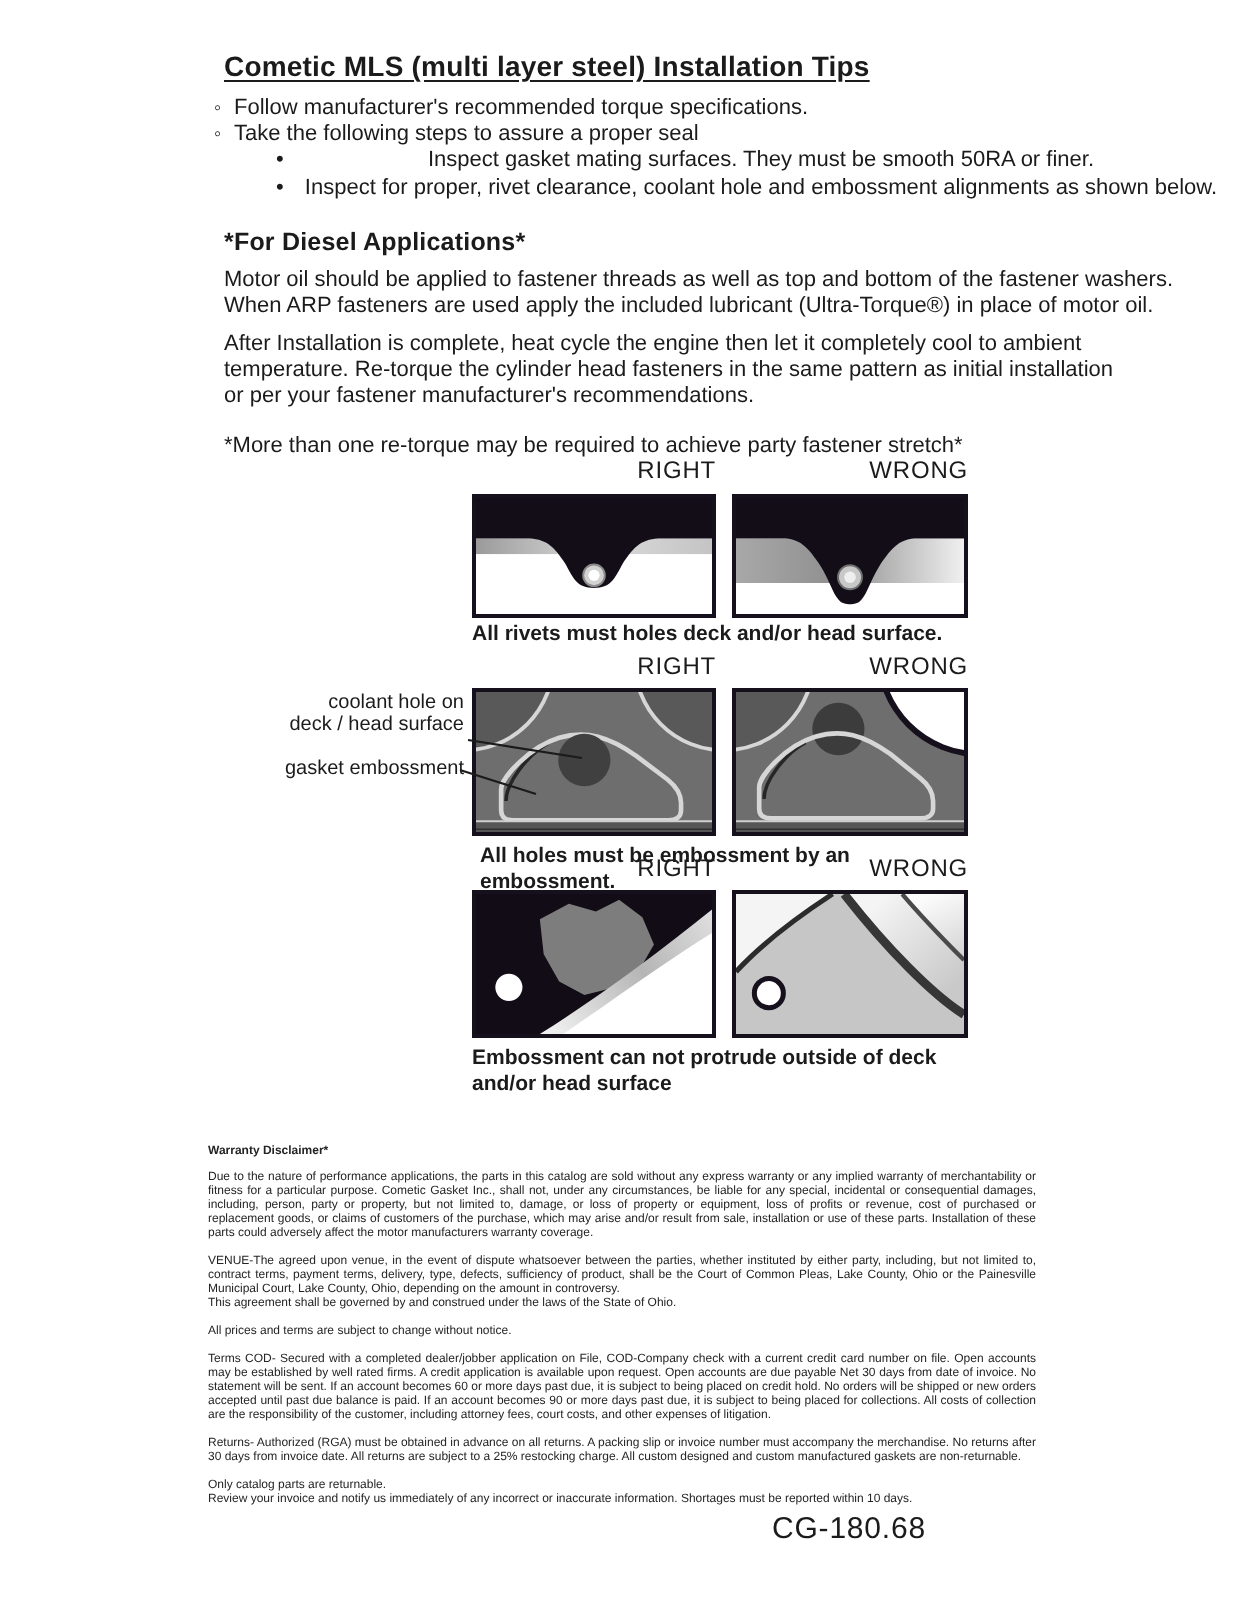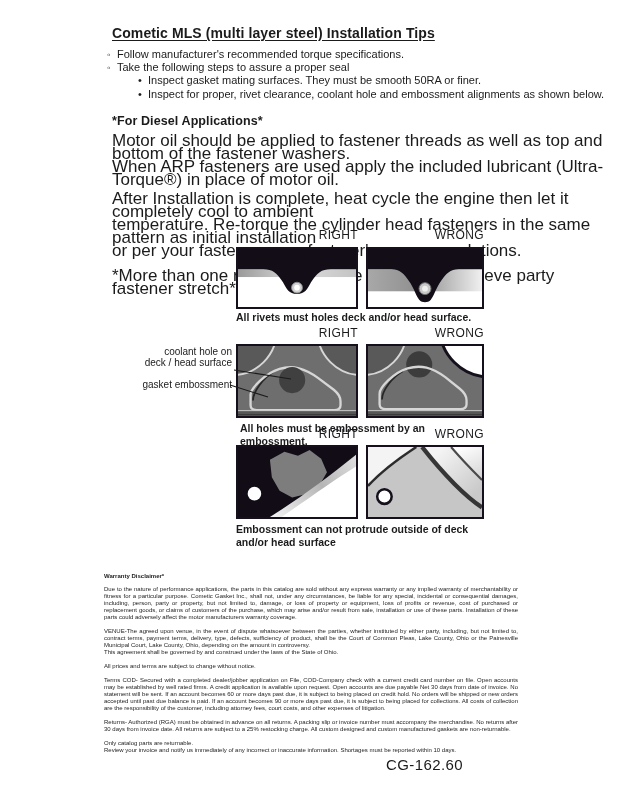--- a/index.html
+++ b/index.html
@@ -9,24 +9,24 @@
     margin:0 auto;
     padding-left:22px;
   }
   
   .header{position:absolute;left:107px;top:25px;width:506px;}
   .title{margin:0 0 0 5px;font-size:14px;font-weight:bold;
          text-decoration:underline;text-underline-offset:2px;letter-spacing:.1px;}
   ul.tips{margin:7px 0 0 0;padding:0;list-style:none;font-size:11px;line-height:13.2px;}
   ul.tips li{position:relative;padding-left:10px;}
   ul.tips li.lvl1::before{content:"◦";position:absolute;left:0;top:-0.5px;font-size:10px;}
-  ul.tips li.lvl2{margin-left:31px;}
+  ul.tips li.lvl2{margin-left:31px;text-align:center;}
   ul.tips li.lvl2::before{content:"•";position:absolute;left:0;top:0;}
   .diesel-heading{margin:13px 0 0 5px;font-size:12.5px;font-weight:bold;letter-spacing:.1px;}
-  .para{margin:6px 0 0 5px;font-size:17px;line-height:13px;white-space:pre-line;}
+  .para{margin:6px 0 0 5px;font-size:11px;line-height:13px;white-space:pre-line;}
   .para.note{margin-top:12px;}
   
   .diag-label{position:absolute;font-size:12px;letter-spacing:.4px;text-align:right;color:#1b1b1b;}
   .diag-box{position:absolute;border:2px solid #16101c;box-sizing:border-box;background:#fff;}
   .diag-box svg{position:absolute;left:0;top:0;width:100%;height:100%;display:block;}
   .caption{position:absolute;font-size:10.5px;font-weight:bold;line-height:12.5px;white-space:pre-line;}
   .annot{position:absolute;font-size:10px;line-height:11px;text-align:right;white-space:pre-line;}
   .overlay{position:absolute;left:0;top:0;pointer-events:none;}
   
   .disclaimer{position:absolute;left:104px;top:573px;width:414px;color:#242424;}
@@ -190,15 +190,15 @@
     <p>Due to the nature of performance applications, the parts in this catalog are sold without any express warranty or any implied warranty of merchantability or fitness for a particular purpose.  Cometic Gasket Inc., shall not, under any circumstances, be liable for any special, incidental or consequential damages, including, person, party or property, but not limited to, damage, or loss of property or equipment, loss of profits or revenue, cost of purchased or replacement goods, or claims of customers of the purchase, which may arise and/or result from sale, installation or use of these parts.  Installation of these parts could adversely affect the motor manufacturers warranty coverage.</p>
     <p>VENUE-The agreed upon venue, in the event of dispute whatsoever between the parties, whether instituted by either party, including, but not limited to, contract terms, payment terms, delivery, type, defects, sufficiency of product, shall be the Court of Common Pleas, Lake County, Ohio or the Painesville Municipal Court, Lake County, Ohio, depending on the amount in controversy.
 This agreement shall be governed by and construed under the laws of the State of Ohio.</p>
     <p>All prices and terms are subject to change without notice.</p>
     <p>Terms COD- Secured with a completed dealer/jobber application on File, COD-Company check with a current credit card number on file.  Open accounts may be established by well rated firms.  A credit application is available upon request.  Open accounts are due payable Net 30 days from date of invoice.  No statement will be sent.  If an account becomes 60 or more days past due, it is subject to being placed on credit hold.  No orders will be shipped or new orders accepted until past due balance is paid.  If an account becomes 90 or more days past due, it is subject to being placed for collections.  All costs of collection are the responsibility of the customer, including attorney fees, court costs, and other expenses of litigation.</p>
     <p>Returns- Authorized (RGA) must be obtained in advance on all returns.  A packing slip or invoice number must accompany the merchandise.  No returns after 30 days from invoice date.  All returns are subject to a 25% restocking charge.  All custom designed and custom manufactured gaskets are non-returnable.</p>
     <p>Only catalog parts are returnable.
 Review your invoice and notify us immediately of any incorrect or inaccurate information.  Shortages must be reported within 10 days.</p>
   </div>
 
-  <div class="doc-number">CG-162.60</div>
+  <div class="doc-number">CG-180.68</div>
 
 </div>
 
 </body></html>

